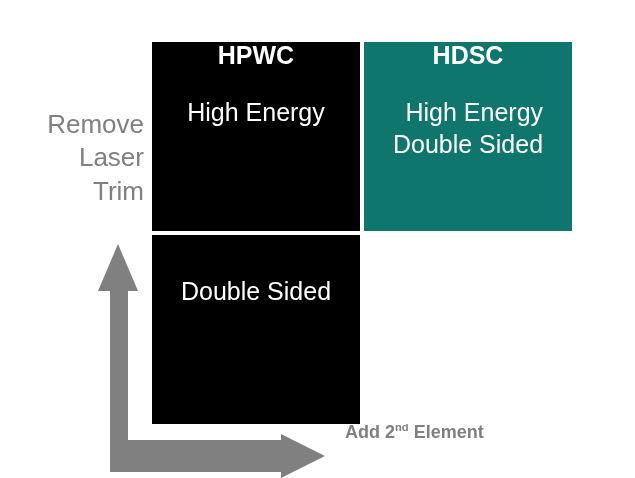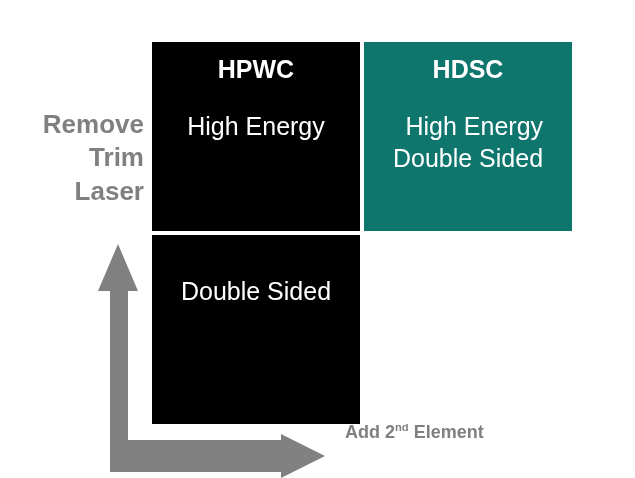--- a/index.html
+++ b/index.html
@@ -19,21 +19,21 @@
   }
 
   
   .axis-label-y {
     position: absolute;
     left: 4px;
     top: 108px;
     width: 140px;
     text-align: right;
     color: #808080;
-    font-weight: bold;
+    font-weight: normal;
     font-size: 26px;
     line-height: 1.28;
     letter-spacing: 0px;
   }
   .axis-label-y span { display: block; }
 
   .axis-label-x {
     position: absolute;
     left: 345px;
     top: 423px;
@@ -81,21 +81,20 @@
     align-items: center;
     overflow: hidden;
   }
   .cell.accent {
     background: #0f766e;
   }
   .cell-title {
     font-weight: bold;
     font-size: 25px;
     line-height: 1.1;
-    margin-top: 14px;
     text-align: center;
     white-space: nowrap;
   }
   .cell-body {
     font-weight: normal;
     font-size: 25px;
     line-height: 1.3;
     text-align: right;
     margin-top: 26px;
     padding: 0 6px;
@@ -108,22 +107,22 @@
   #cell-pwc  .cell-body { margin-top: 40px; }
   #cell-dsc  .cell-body { margin-top: 40px; }
 </style>
 </head>
 <body>
 
 <div id="canvas">
 
   <div class="axis-label-y">
     <span>Remove</span>
+    <span>Laser</span>
     <span>Trim</span>
-    <span>Laser</span>
   </div>
 
   <div class="axis-label-x"><span>Add 2</span><sup>nd</sup><span> Element</span></div>
 
   <svg class="arrows" viewBox="0 0 635 478" width="635" height="478" xmlns="http://www.w3.org/2000/svg">
 
     <path fill="#808080" d="M 118,244
              L 138,291
              L 128,291
              L 128,447

